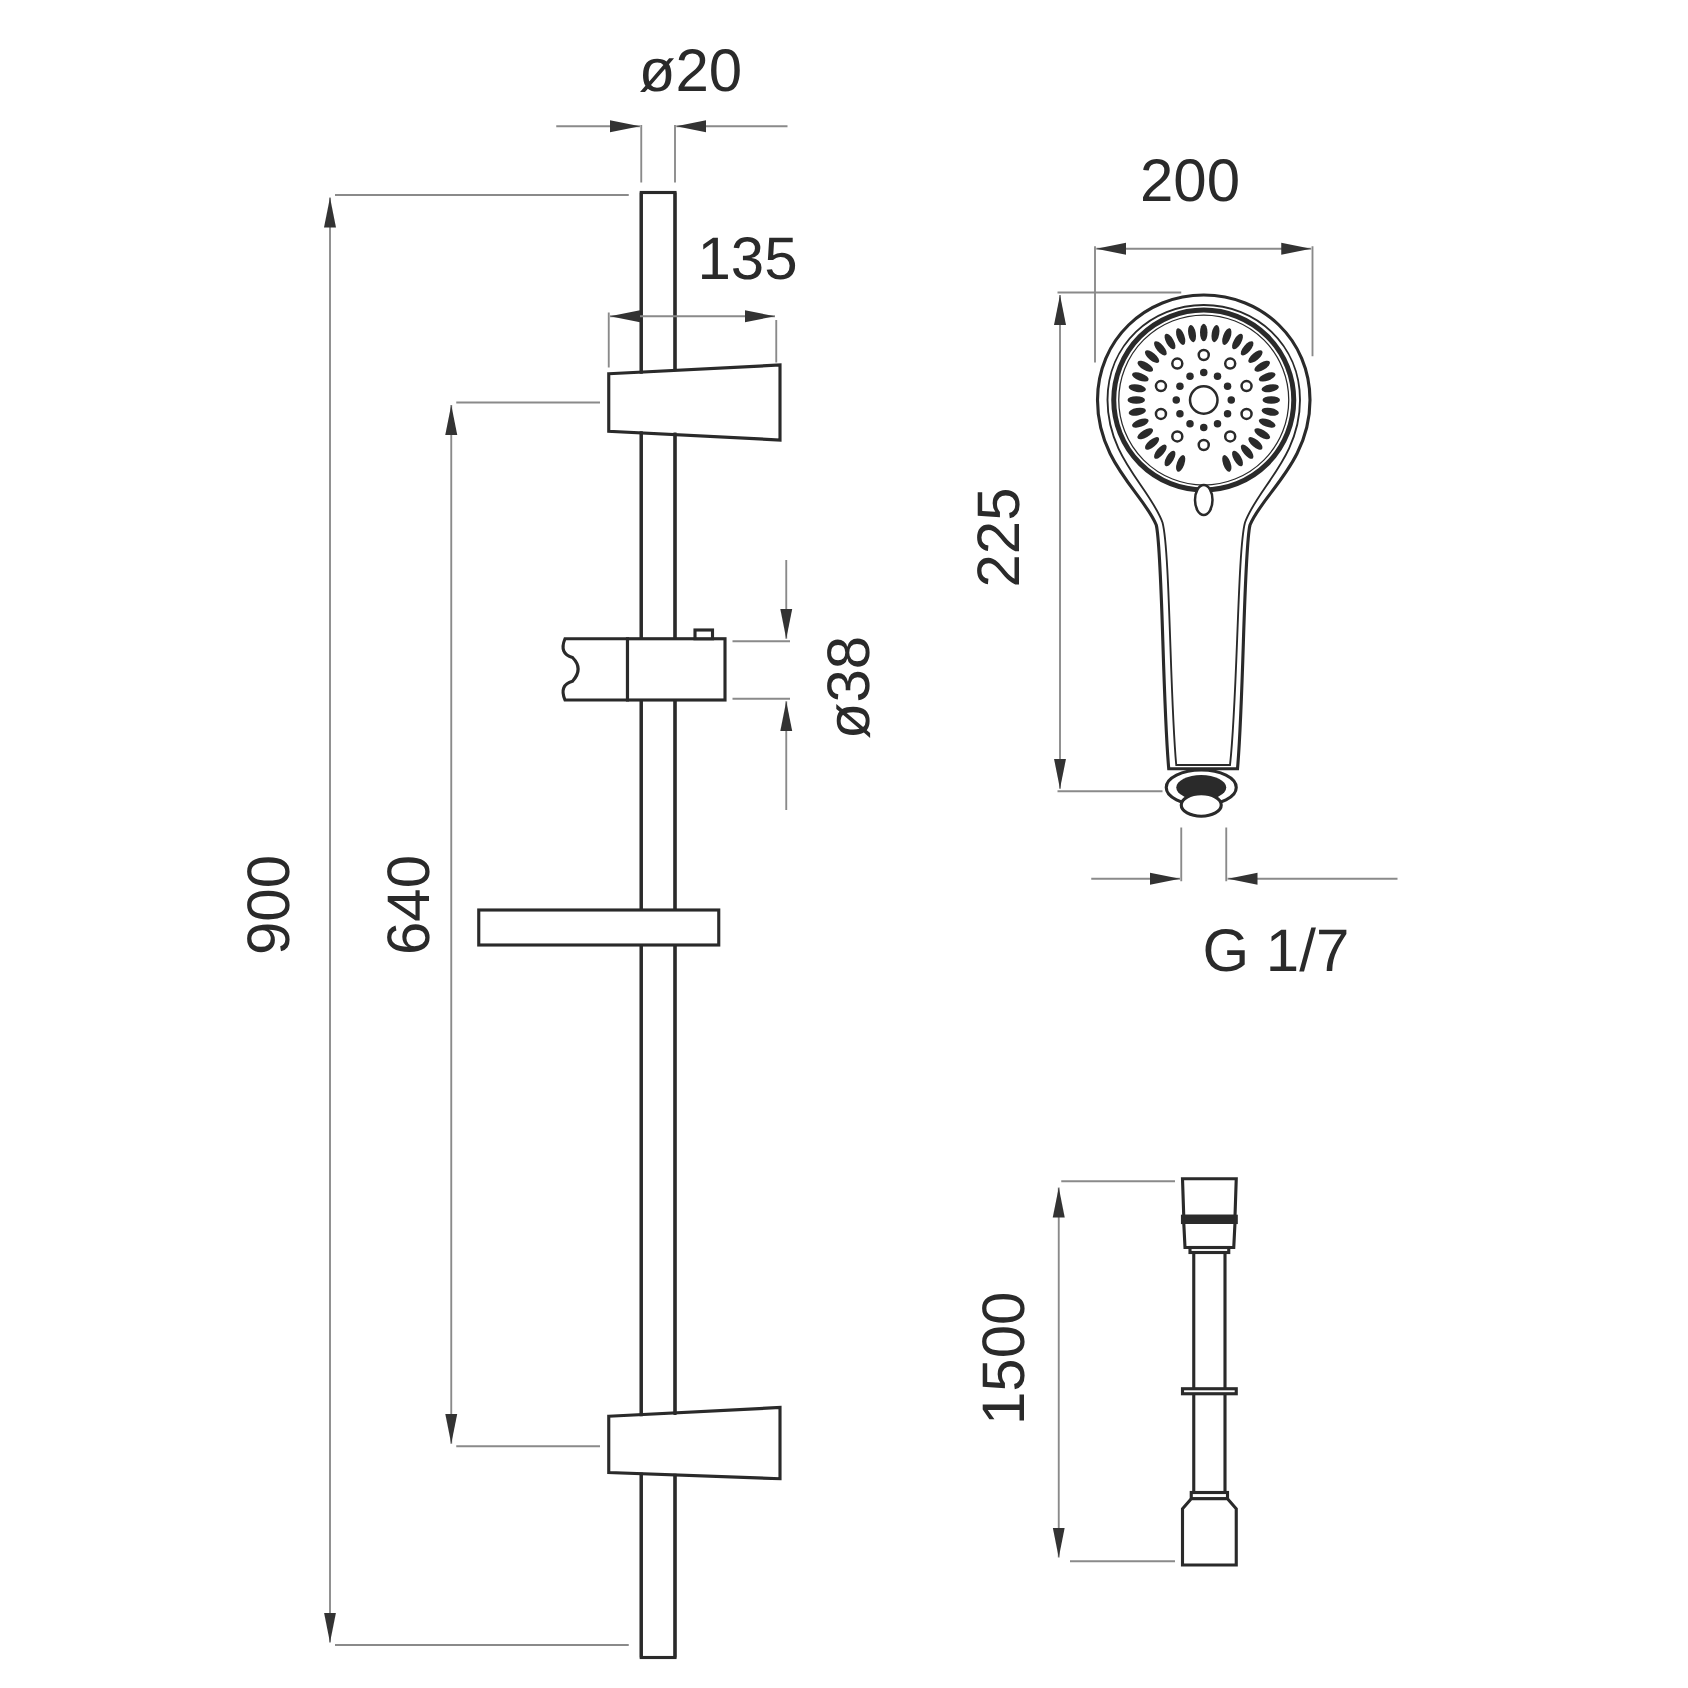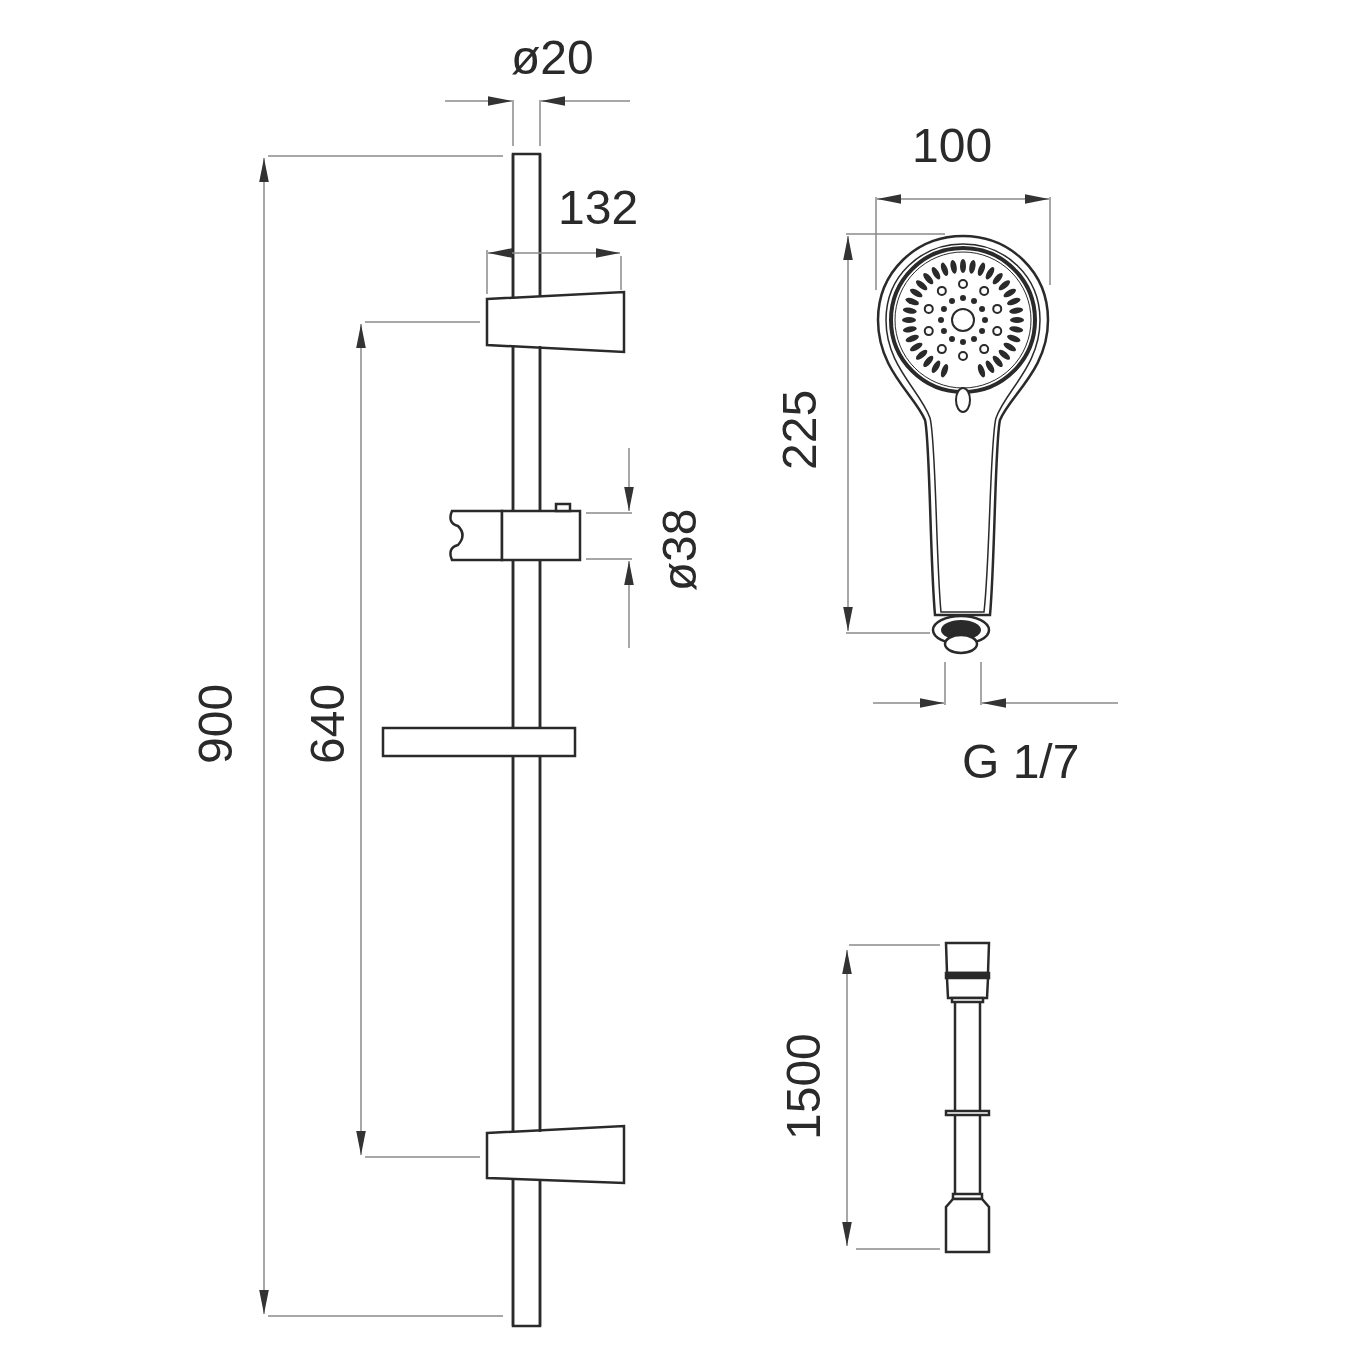--- a/index.html
+++ b/index.html
@@ -198,21 +198,21 @@
   </g>
 
   <g stroke="#8a8a8a" stroke-width="1.5" fill="none">
     <line x1="849" y1="945" x2="940" y2="945"></line>
     <line x1="856" y1="1249" x2="940" y2="1249"></line>
     <line x1="847" y1="950" x2="847" y2="1246" marker-start="url(#arrL)" marker-end="url(#arrL)"></line>
   </g>
 </svg>
 
 <div class="dim-label" style="left:511px; top:34px;text-align:right;">ø20</div>
-<div class="dim-label" style="left:558px; top:184px;">132</div>
-<div class="dim-label" style="left:912px; top:122px;">100</div>
+<div class="dim-label" style="left:558px; top:184px;">135</div>
+<div class="dim-label" style="left:912px; top:122px;">200</div>
 <div class="dim-label" style="left:962px; top:738px;">G 1/7</div>
 
 <div class="dim-label rot" style="left:178px; top:702px; width:76px; text-align:center;">900</div>
 <div class="dim-label rot" style="left:290px; top:702px; width:76px; text-align:center;">640</div>
 <div class="dim-label rot" style="left:630px; top:526px; width:100px; text-align:center;">ø38</div>
 <div class="dim-label rot" style="left:762px; top:408px; width:76px; text-align:center;">225</div>
 <div class="dim-label rot" style="left:752px; top:1064px; width:104px; text-align:center;">1500</div>
 
 </body></html>

